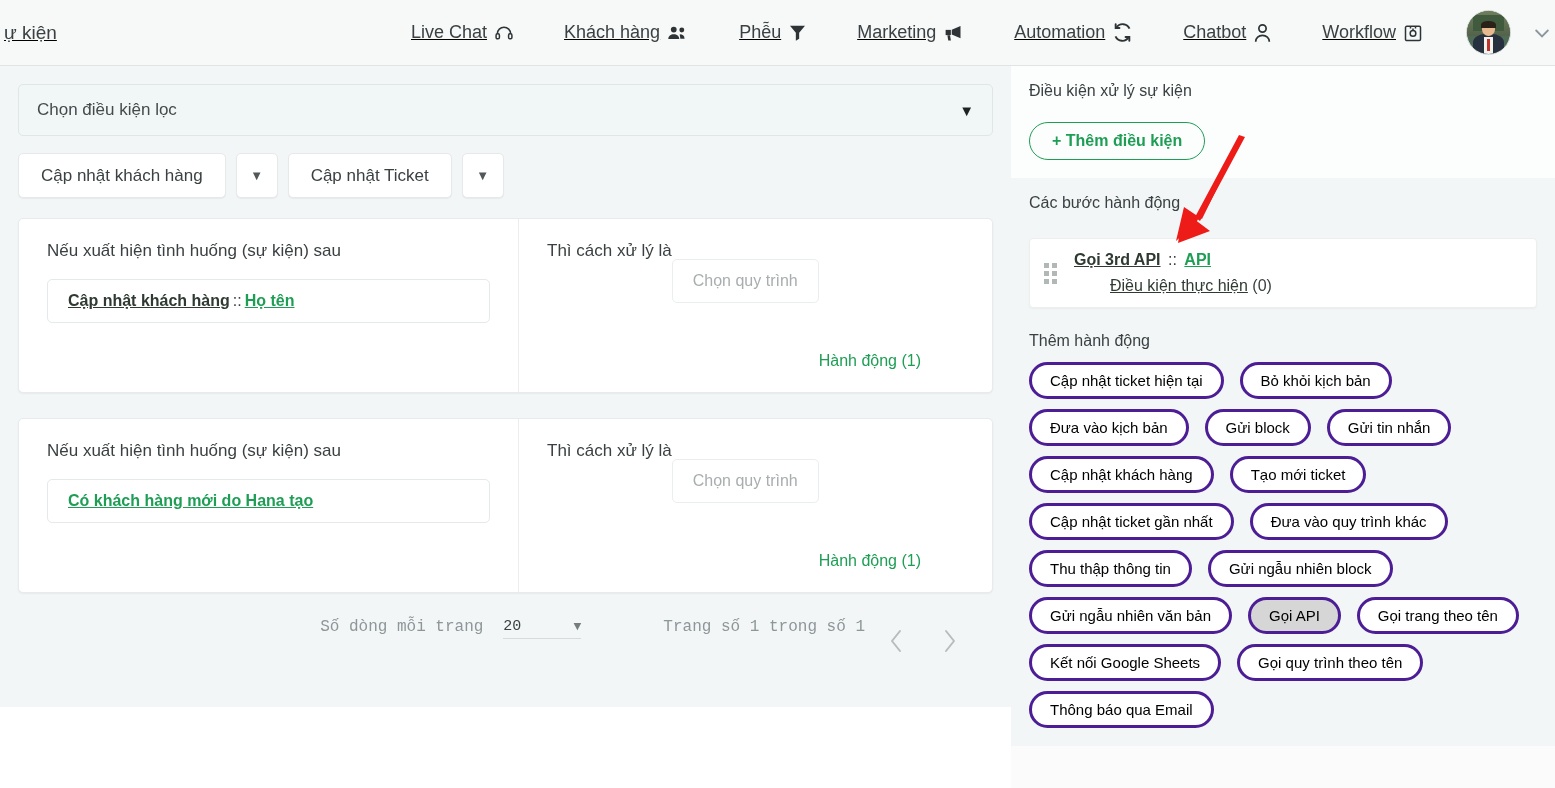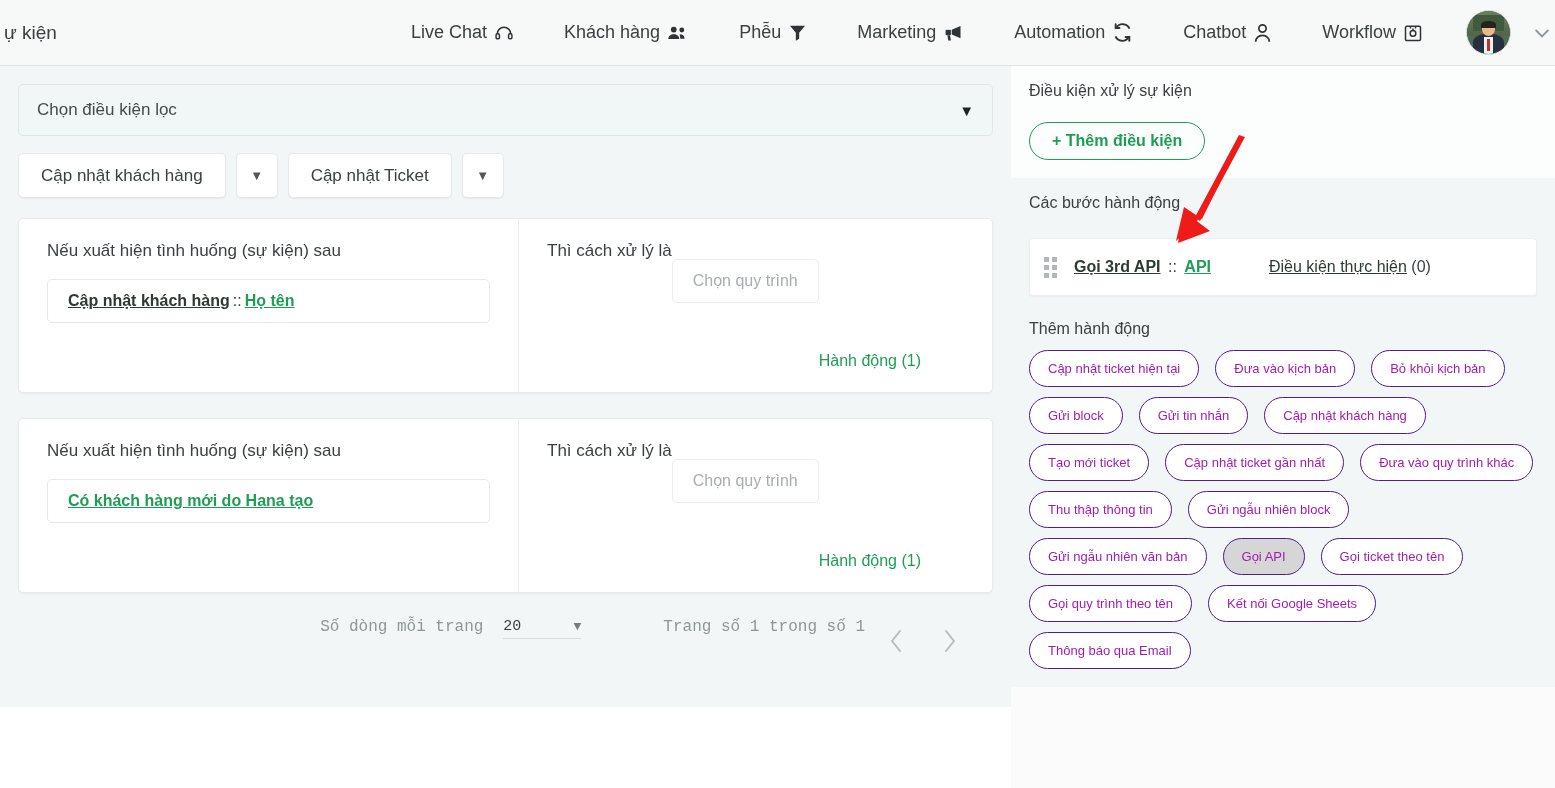--- a/index.html
+++ b/index.html
@@ -9,21 +9,21 @@
     background: #ffffff;
     overflow: hidden;
   }
   .app { position: relative; width: 1555px; height: 788px; }
 
   
   .topnav {
     position: absolute; left: 0; top: 0; width: 1555px; height: 66px;
     background: #f7f8f8;
     border-bottom: 1px solid #e2e4e4;
-    display: flex; align-items: center;
+    display: flex; align-items: center; text-decoration: underline;
   }
   .nav-left {
     font-size: 19px; color: #3b4142; padding-left: 4px; white-space: nowrap;
   }
   .nav-items {
     margin-left: auto; display: flex; align-items: center; gap: 8px;
   }
   .nav-item {
     display: flex; align-items: center; gap: 7px;
     font-size: 18px; color: #3b4142;
@@ -145,30 +145,30 @@
   .step-card {
     margin-top: 26px; background: #ffffff; border: 1px solid #edefef; border-radius: 4px;
     display: flex; align-items: center; padding: 12px 14px; min-height: 58px;
     box-shadow: 0 1px 2px rgba(0,0,0,0.04);
   }
   .drag-handle {
     width: 16px; display: grid; grid-template-columns: 5px 5px; grid-gap: 3px;
     margin-right: 14px; cursor: grab;
   }
   .drag-handle i { width: 5px; height: 5px; background: #b2b7b8; display: block; }
-  .step-body { display: flex; flex-direction: row; gap: 22px; }
+  .step-body { display: flex; flex-direction: column; gap: 8px; }
   .step-l1 { font-size: 16px; }
   .step-l2 { font-size: 16px; color: #3b4142; margin-left: 36px; }
 
   .rp-actions { background: #f2f6f7; padding: 4px 18px 18px 18px; }
   .rp-actions-title { font-size: 16px; color: #3b4142; margin-bottom: 12px; }
   .chips { display: flex; flex-wrap: wrap; gap: 10px 16px; }
   .chip {
-    border: 1px solid #4c1d95; border-radius: 20px; background: #ffffff;
-    color: #a21caf; font-size: 13px; height: 37px; padding: 0 18px;
+    border: 3px solid #4c1d95; border-radius: 20px; background: #ffffff;
+    color: #000000; font-size: 15px; height: 37px; padding: 0 18px;
     display: inline-flex; align-items: center; cursor: pointer; white-space: nowrap;
   }
   .chip.selected { background: #d6d6d6; }
 
   
   .annot-arrow { position: absolute; left: 1140px; top: 125px; pointer-events: none; }
 </style>
 </head>
 <body>
 
@@ -383,35 +383,35 @@
             <span>(0)</span>
           </div>
         </div>
       </div>
     </div>
 
     <div class="rp-actions">
       <div class="rp-actions-title">Thêm hành động</div>
       <div class="chips">
         <div class="chip">Cập nhật ticket hiện tại</div>
+        <div class="chip">Bỏ khỏi kịch bản</div>
         <div class="chip">Đưa vào kịch bản</div>
-        <div class="chip">Bỏ khỏi kịch bản</div>
         <div class="chip">Gửi block</div>
         <div class="chip">Gửi tin nhắn</div>
         <div class="chip">Cập nhật khách hàng</div>
         <div class="chip">Tạo mới ticket</div>
         <div class="chip">Cập nhật ticket gần nhất</div>
         <div class="chip">Đưa vào quy trình khác</div>
         <div class="chip">Thu thập thông tin</div>
         <div class="chip">Gửi ngẫu nhiên block</div>
         <div class="chip">Gửi ngẫu nhiên văn bản</div>
         <div class="chip selected">Gọi API</div>
-        <div class="chip">Gọi ticket theo tên</div>
+        <div class="chip">Gọi trang theo tên</div>
+        <div class="chip">Kết nối Google Sheets</div>
         <div class="chip">Gọi quy trình theo tên</div>
-        <div class="chip">Kết nối Google Sheets</div>
         <div class="chip">Thông báo qua Email</div>
       </div>
     </div>
   </div>
 
   <div class="annot-arrow">
     <svg width="130" height="130" viewBox="0 0 130 130">
       <g transform="translate(0,0)">
         <path d="M105 12 L60 96 L44 84 L38 118 L70 106 L54 94 L99 10 Z" fill="#ee1c18"></path>
         <path d="M101 14 L56 98 L36 116 L44 82 L62 94 Z" fill="#ee1c18"></path>

